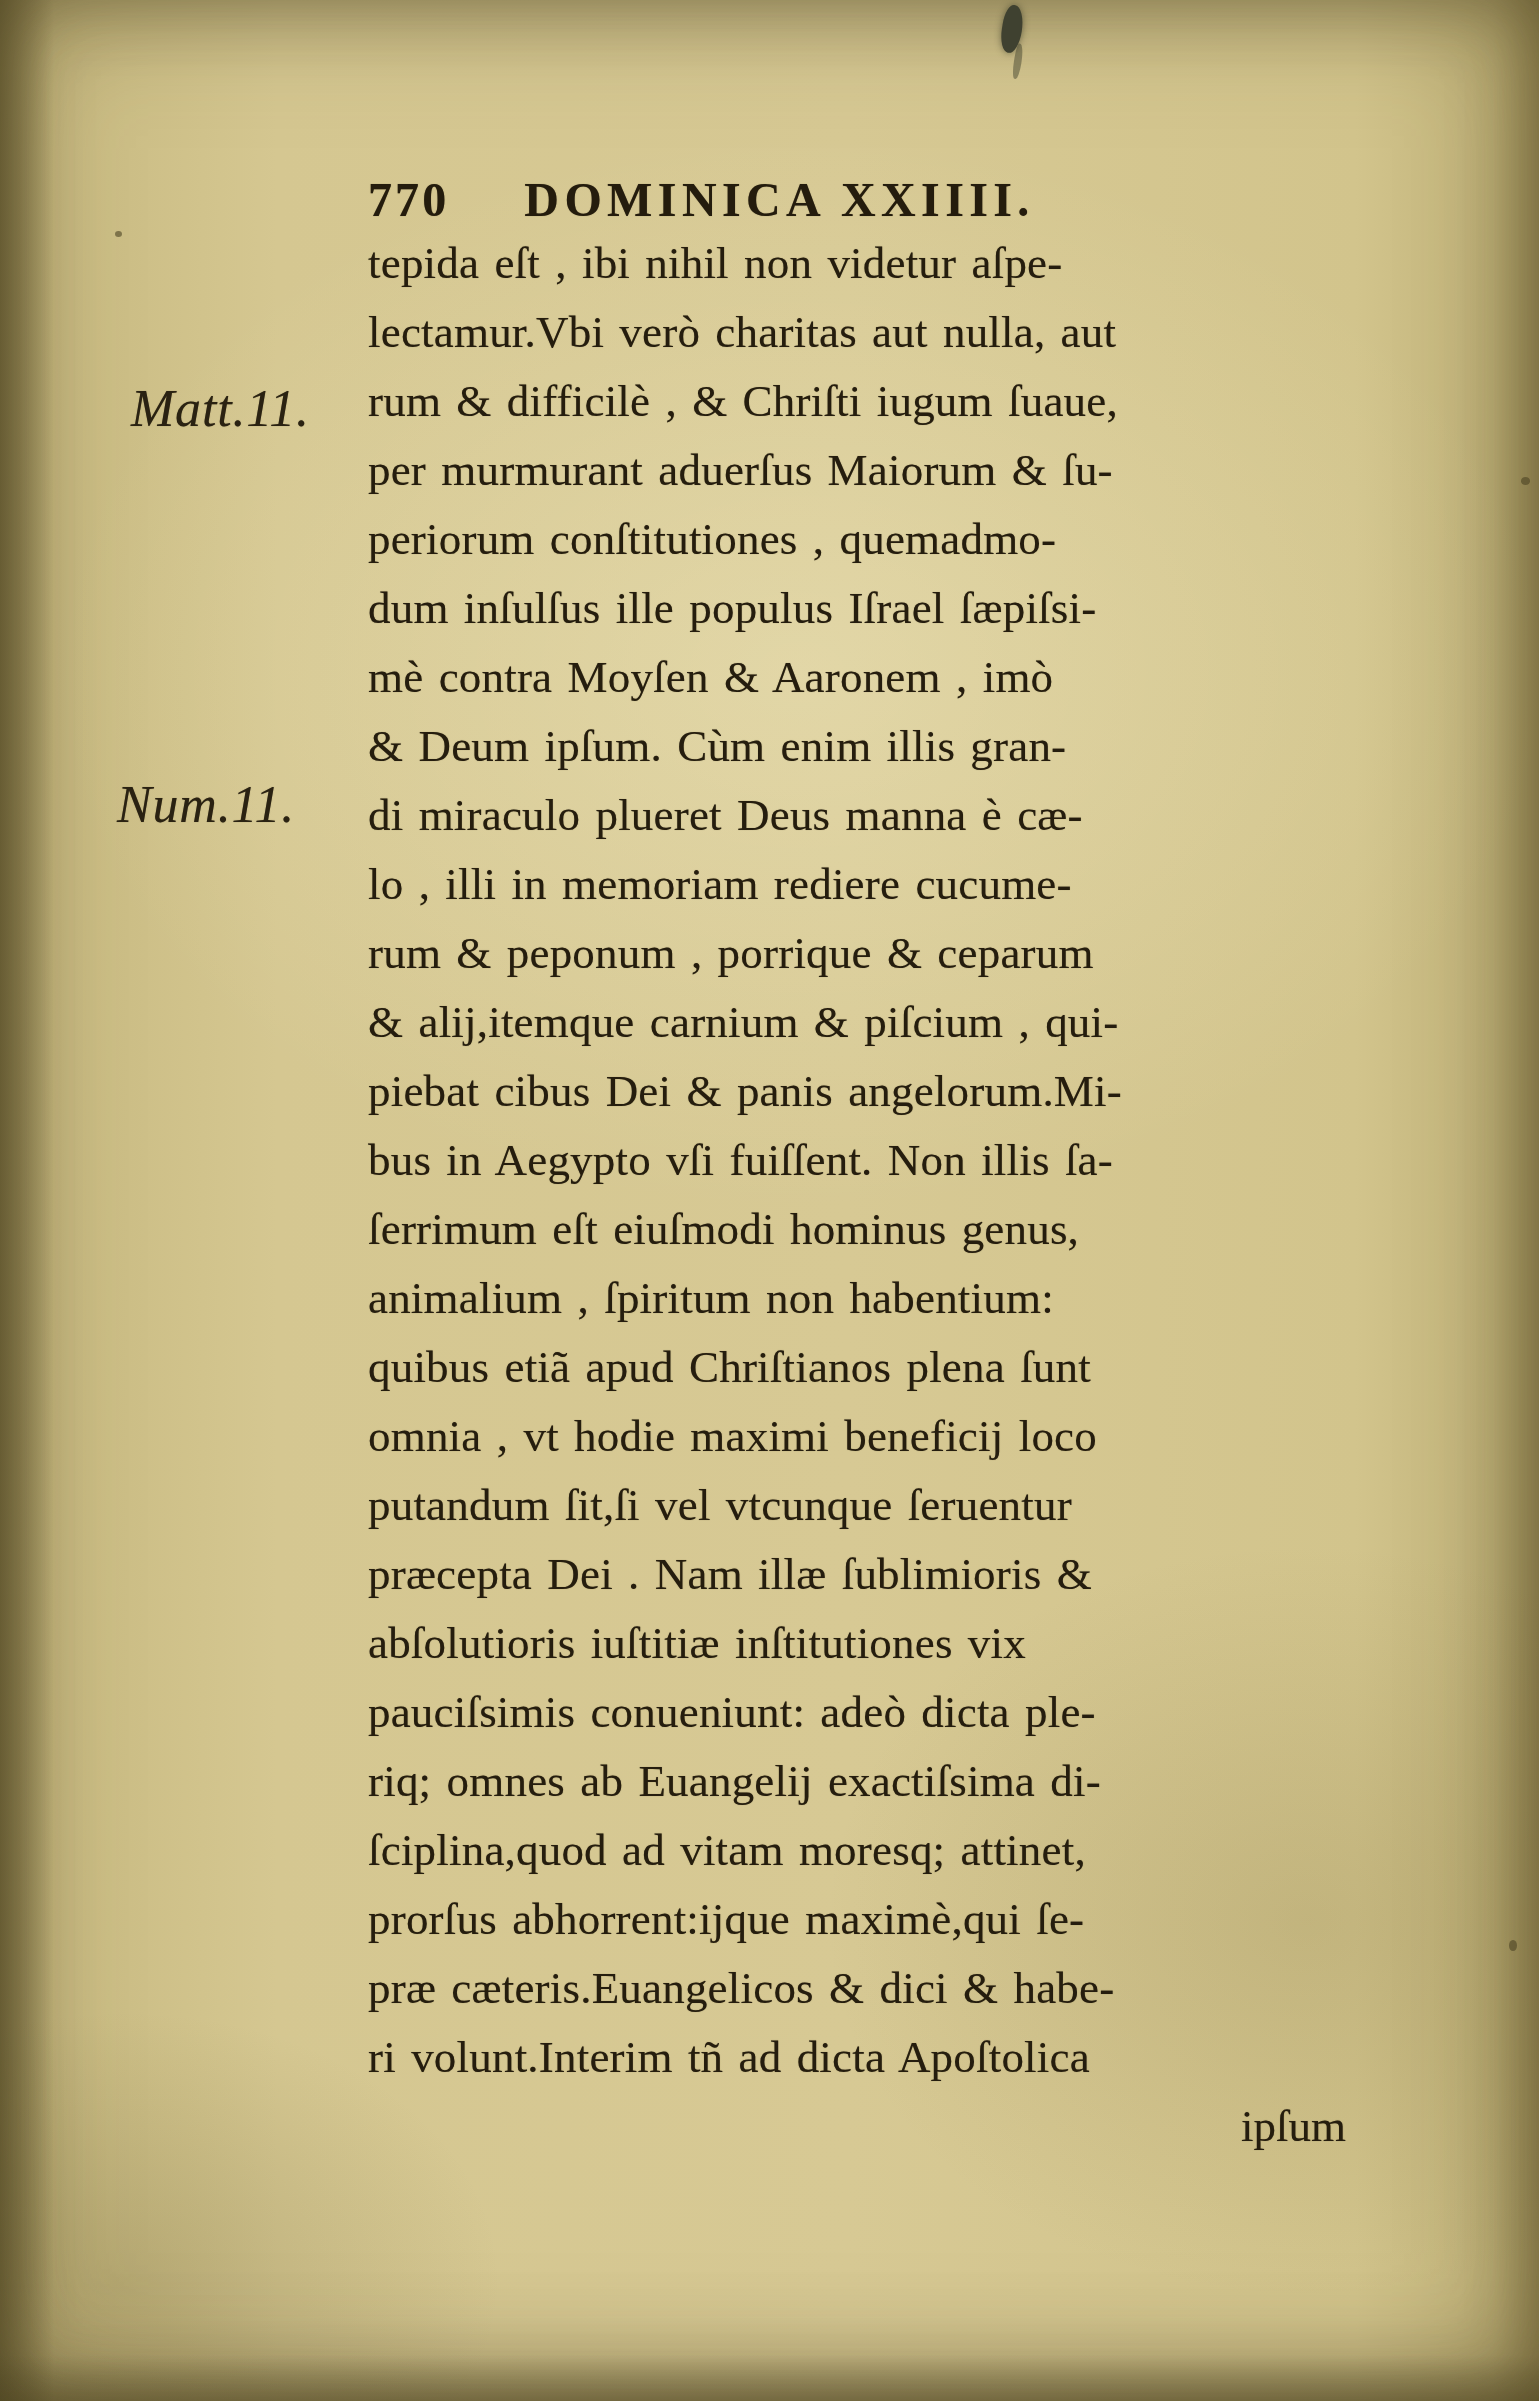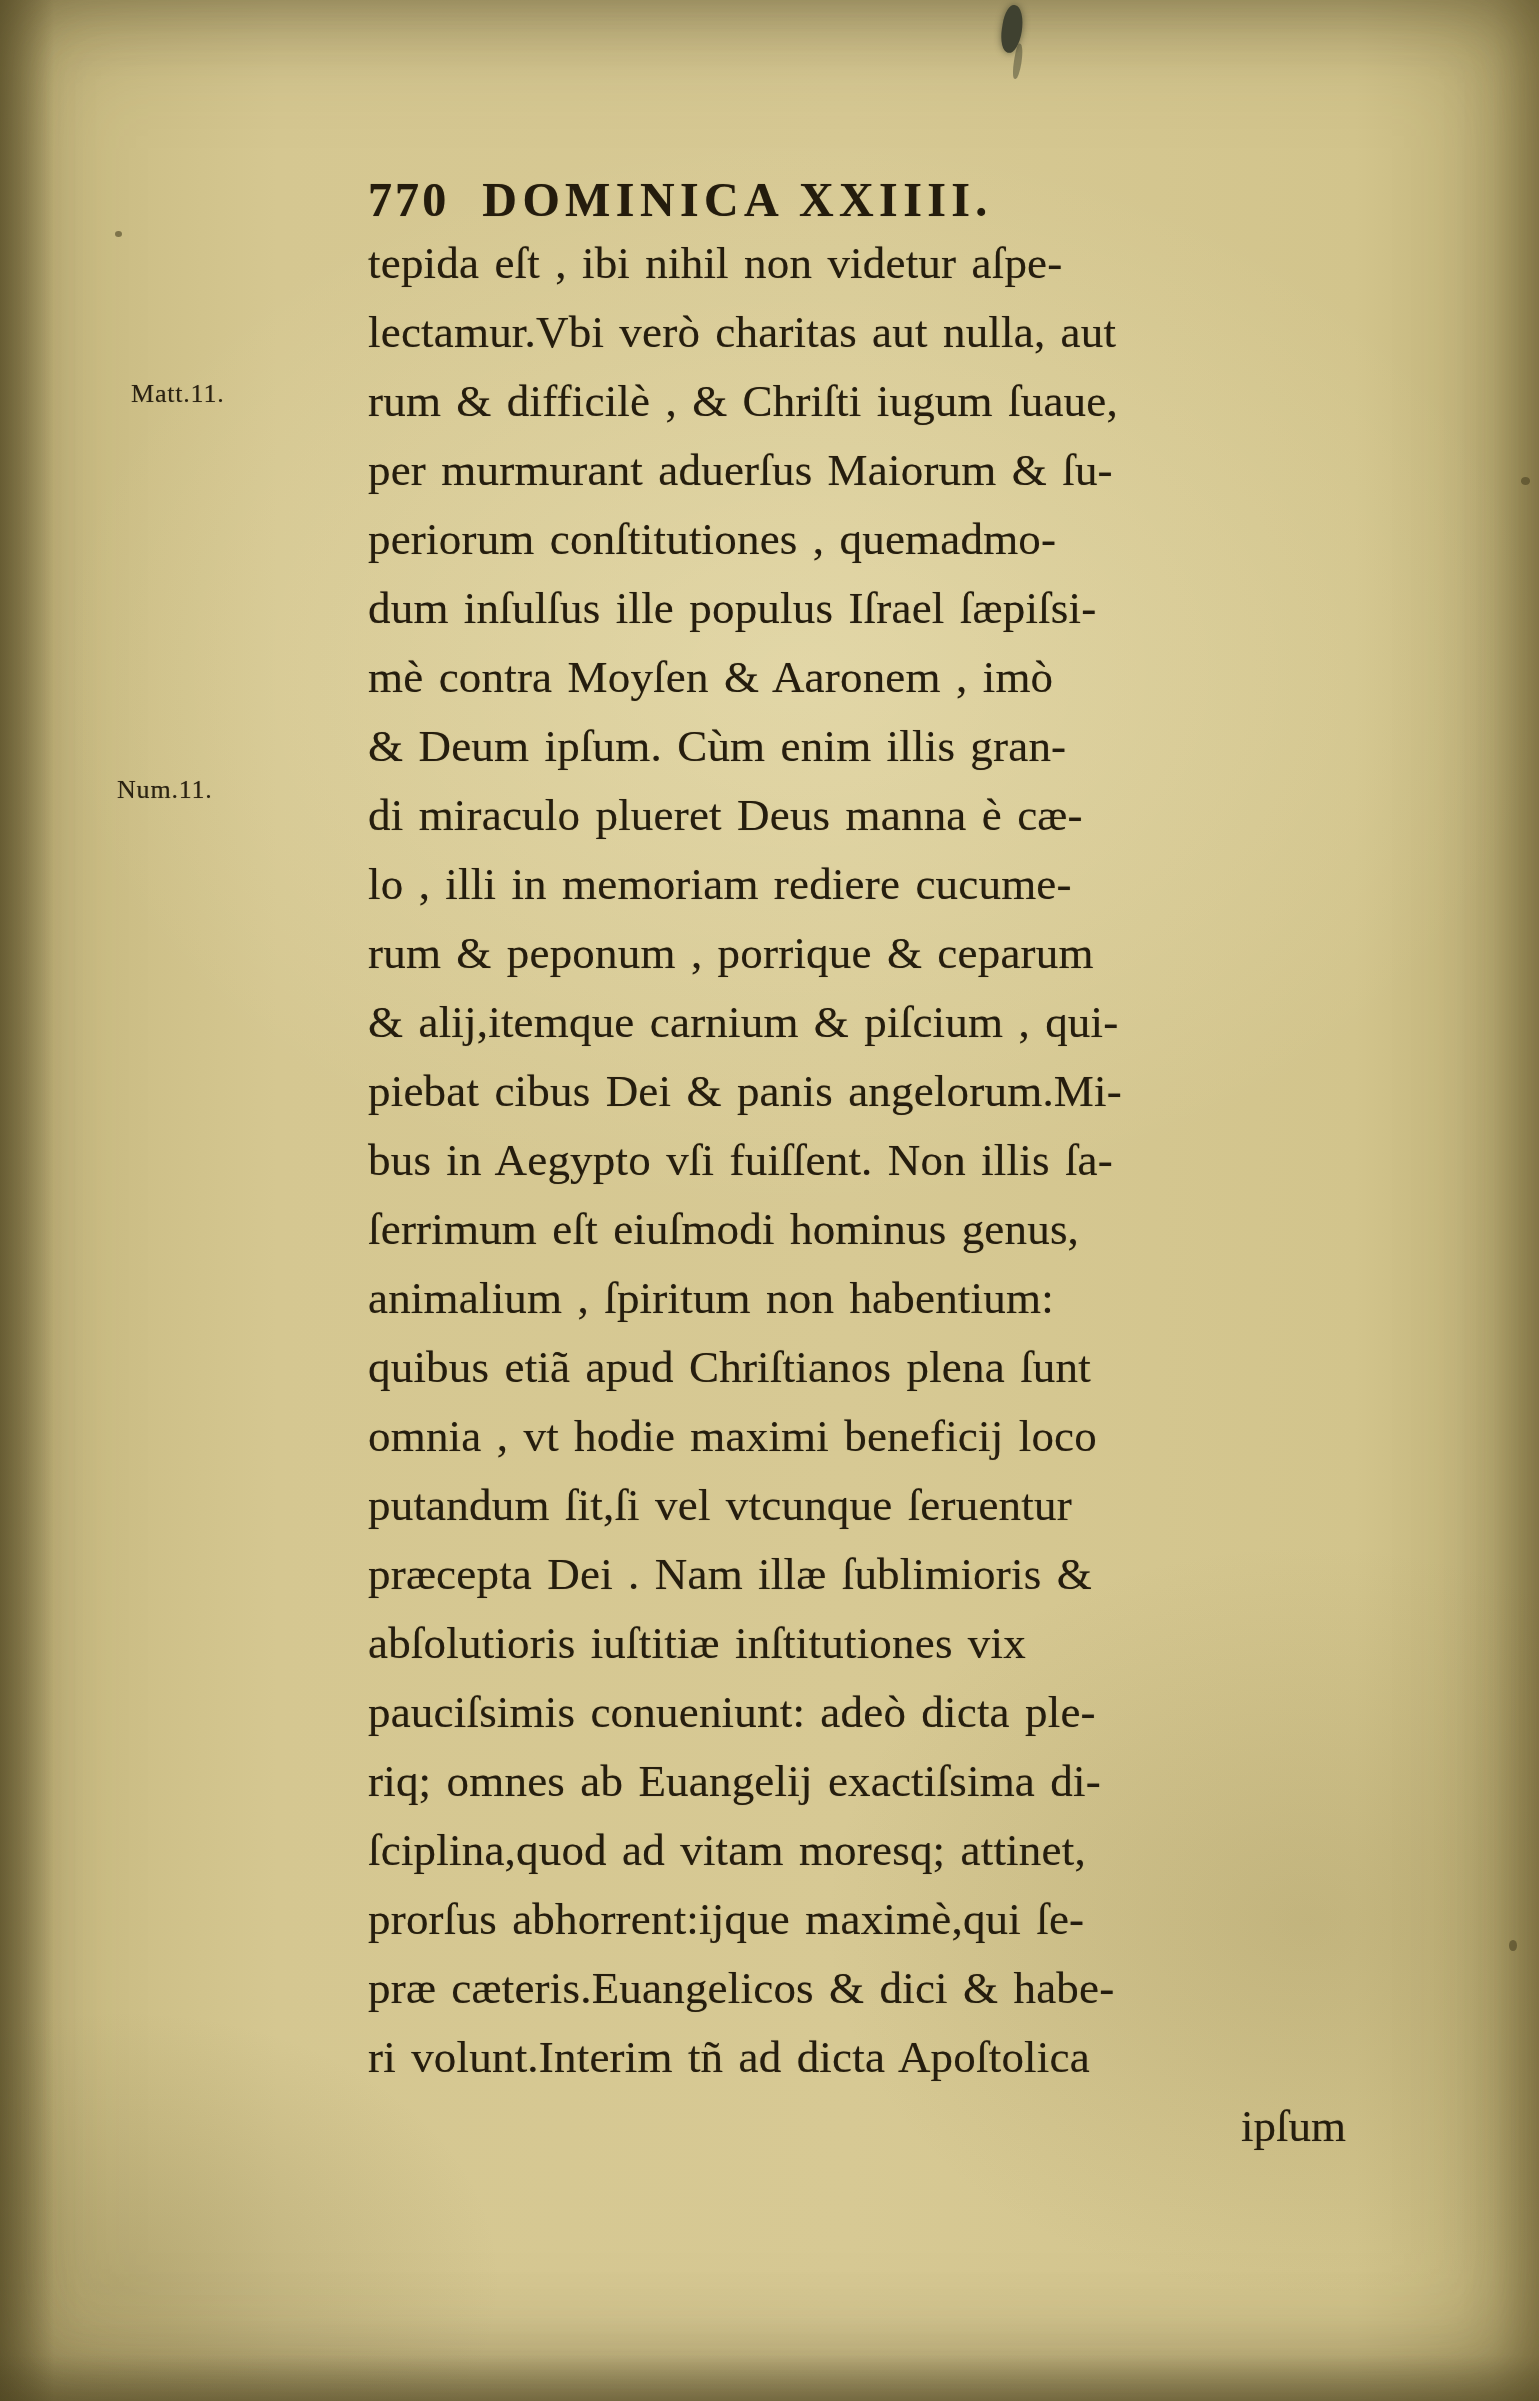--- a/index.html
+++ b/index.html
@@ -28,21 +28,21 @@
     pointer-events: none;
     box-shadow: inset 0 0 69px rgba(70, 60, 28, 0.35), inset 0 -31px 92px rgba(80, 68, 30, 0.25);
   }
   .header-row {
     position: absolute;
     top: 172px;
     left: 368px;
     width: 1039px;
     display: flex;
     align-items: baseline;
-    gap: 33px;
+    gap: 75px;
     font-size: 48px;
     font-weight: bold;
     letter-spacing: 3.1px;
     color: #241c0d;
     text-shadow: 0 0 0.8px rgba(45, 35, 12, 0.55);
   }
   .header-title { letter-spacing: 5.4px; }
   .body-block {
     position: absolute;
     top: 229px;
@@ -63,21 +63,22 @@
     height: 69px;
     line-height: 69px;
     font-size: 45px;
     text-align: right;
     padding-right: 73px;
     color: #251d0e;
     text-shadow: 0 0 0.8px rgba(45, 35, 12, 0.5);
   }
   .margin-note {
     position: absolute;
-    font-size: 26px;
+    font-style: italic;
+    font-size: 52px;
     letter-spacing: 0.8px;
     color: #2a2212;
     text-shadow: 0 0 0.8px rgba(45, 35, 12, 0.5);
   }
   .margin-note.matt { left: 131px; top: 379px; }
   .margin-note.num  { left: 117px; top: 775px; }
   .ink-stain {
     position: absolute;
     left: 1002px;
     top: 4.6px;

